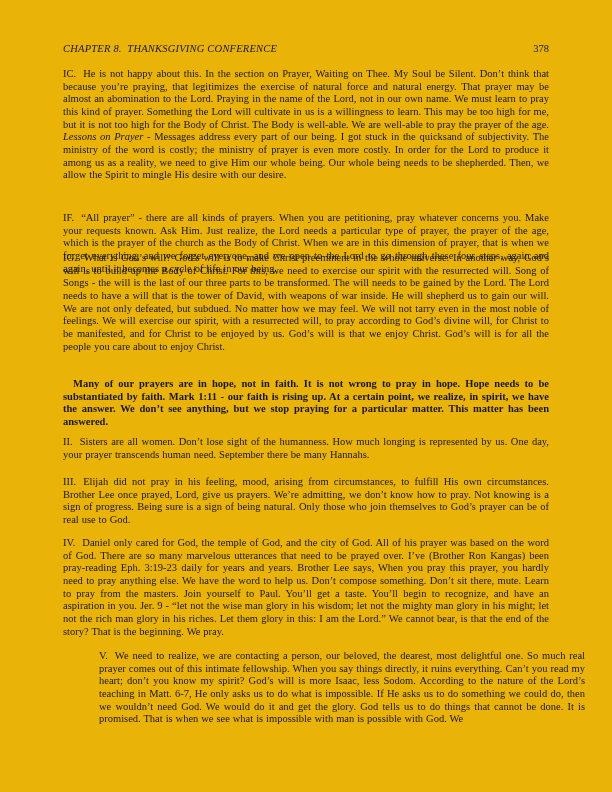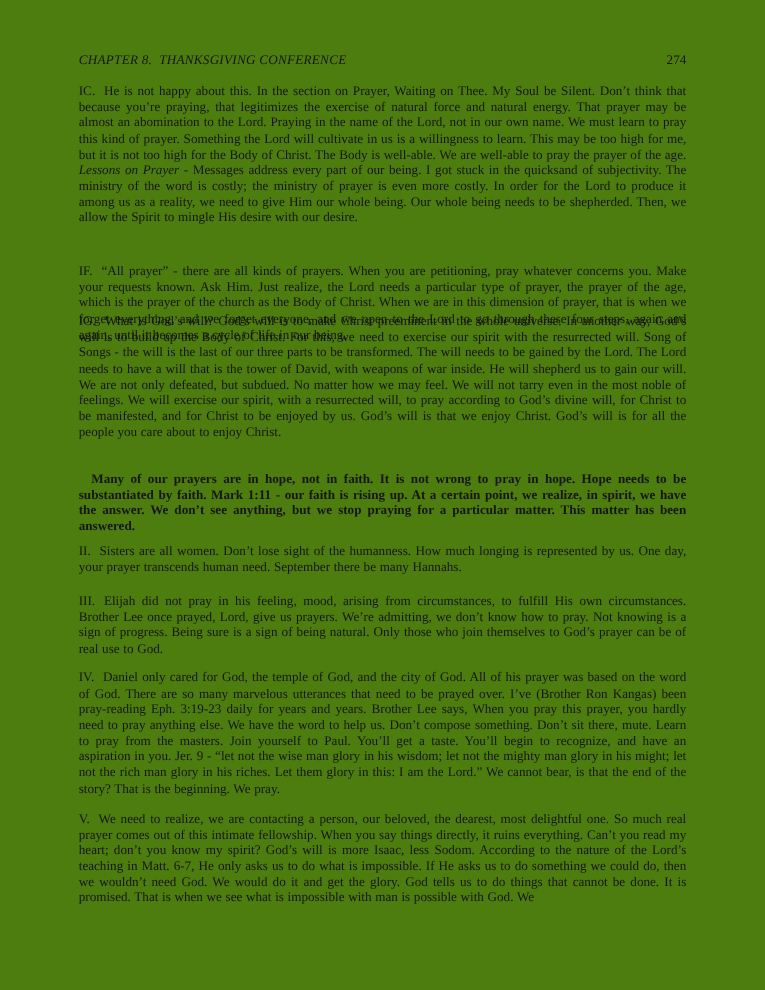--- a/index.html
+++ b/index.html
@@ -4,21 +4,21 @@
 <style>
   html, body {
     margin: 0;
     padding: 0;
     background: #ffffff;
   }
   .page {
     position: relative;
     width: 612px;
     height: 792px;
-    background: #4d7c0f;
+    background: #eab308;
     color: #161616;
     font-family: "Liberation Serif", serif;
     overflow: hidden;
   }
   .header {
     position: absolute;
     top: 42px;
     left: 63px;
     width: 486px;
     display: flex;
@@ -59,29 +59,29 @@
   .content p.indent {
     text-indent: 10px;
   }
   .content p:nth-child(1) { top: 68px;  }
   .content p:nth-child(2) { top: 212px; }
   .content p:nth-child(3) { top: 252px; }
   .content p:nth-child(4) { top: 378px; font-weight: bold; }
   .content p:nth-child(5) { top: 436px; }
   .content p:nth-child(6) { top: 476px; }
   .content p:nth-child(7) { top: 537px; }
-  .content p:nth-child(8) { top: 650px; }
+  .content p:nth-child(8) { top: 650px; margin-left: 36px; }
 </style>
 </head>
 <body>
 
 <div class="page">
   <div class="header">
     <span class="header-left">CHAPTER 8.  THANKSGIVING CONFERENCE</span>
-    <span class="header-right">274</span>
+    <span class="header-right">378</span>
   </div>
   <div class="content" id="content">
       <p class="para"><b class="plabel">IC.</b><span>He is not happy about this.  In the section on Prayer, Waiting on Thee.  My Soul be Silent.  Don’t think that because you’re praying, that legitimizes the exercise of natural force and natural energy.  That prayer may be almost an abomination to the Lord.  Praying in the name of the Lord, not in our own name. We must learn to pray this kind of prayer.  Something the Lord will cultivate in us is a willingness to learn. This may be too high for me, but it is not too high for the Body of Christ.  The Body is well-able.  We are well-able to pray the prayer of the age.  </span><i>Lessons on Prayer</i><span> - Messages address every part of our being.  I got stuck in the quicksand of subjectivity.  The ministry of the word is costly; the ministry of prayer is even more costly.  In order for the Lord to produce it among us as a reality, we need to give Him our whole being. Our whole being needs to be shepherded.  Then, we allow the Spirit to mingle His desire with our desire.</span></p>
       <p class="para"><b class="plabel">IF.</b><span>“All prayer” - there are all kinds of prayers.  When you are petitioning, pray whatever concerns you. Make your requests known.  Ask Him.  Just realize, the Lord needs a particular type of prayer, the prayer of the age, which is the prayer of the church as the Body of Christ.  When we are in this dimension of prayer, that is when we forget everything, and we forget everyone, and we open to the Lord to go through these four steps, again and again, until it becomes a cycle of life in our being.</span></p>
       <p class="para"><b class="plabel">IG.</b><span>What is God’s will?  God’s will is to make Christ preeminent in the whole universe.  In another way, God’s will is to build up the Body of Christ.  For this, we need to exercise our spirit with the resurrected will.  Song of Songs - the will is the last of our three parts to be transformed.  The will needs to be gained by the Lord.  The Lord needs to have a will that is the tower of David, with weapons of war inside.  He will shepherd us to gain our will.  We are not only defeated, but subdued.  No matter how we may feel.  We will not tarry even in the most noble of feelings.  We will exercise our spirit, with a resurrected will, to pray according to God’s divine will, for Christ to be manifested, and for Christ to be enjoyed by us.  God’s will is that we enjoy Christ.  God’s will is for all the people you care about to enjoy Christ.</span></p>
       <p class="para indent"><span>Many of our prayers are in hope, not in faith.  It is not wrong to pray in hope.  Hope needs to be substantiated by faith.  Mark 1:11 - our faith is rising up.  At a certain point, we realize, in spirit, we have the answer.  We don’t see anything, but we stop praying for a particular matter.  This matter has been answered.</span></p>
       <p class="para"><b class="plabel">II.</b><span>Sisters are all women.  Don’t lose sight of the humanness.  How much longing is represented by us.  One day, your prayer transcends human need.  September there be many Hannahs.</span></p>
       <p class="para"><b class="plabel">III.</b><span>Elijah did not pray in his feeling, mood, arising from circumstances, to fulfill His own circumstances. Brother Lee once prayed, Lord, give us prayers.  We’re admitting, we don’t know how to pray.  Not knowing is a sign of progress.  Being sure is a sign of being natural.  Only those who join themselves to God’s prayer can be of real use to God.</span></p>
       <p class="para"><b class="plabel">IV.</b><span>Daniel only cared for God, the temple of God, and the city of God.  All of his prayer was based on the word of God.  There are so many marvelous utterances that need to be prayed over.  I’ve (Brother Ron Kangas) been pray-reading Eph.  3:19-23 daily for years and years.  Brother Lee says, When you pray this prayer, you hardly need to pray anything else.  We have the word to help us.  Don’t compose something. Don’t sit there, mute.  Learn to pray from the masters.  Join yourself to Paul.  You’ll get a taste.  You’ll begin to recognize, and have an aspiration in you.  Jer.  9 - “let not the wise man glory in his wisdom; let not the mighty man glory in his might; let not the rich man glory in his riches.  Let them glory in this: I am the Lord.”  We cannot bear, is that the end of the story?  That is the beginning.  We pray.</span></p>
       <p class="para"><b class="plabel">V.</b><span>We need to realize, we are contacting a person, our beloved, the dearest, most delightful one.  So much real prayer comes out of this intimate fellowship.  When you say things directly, it ruins everything.  Can’t you read my heart; don’t you know my spirit?  God’s will is more Isaac, less Sodom.  According to the nature of the Lord’s teaching in Matt.  6-7, He only asks us to do what is impossible.  If He asks us to do something we could do, then we wouldn’t need God.  We would do it and get the glory.  God tells us to do things that cannot be done.  It is promised.  That is when we see what is impossible with man is possible with God.  We</span></p>

